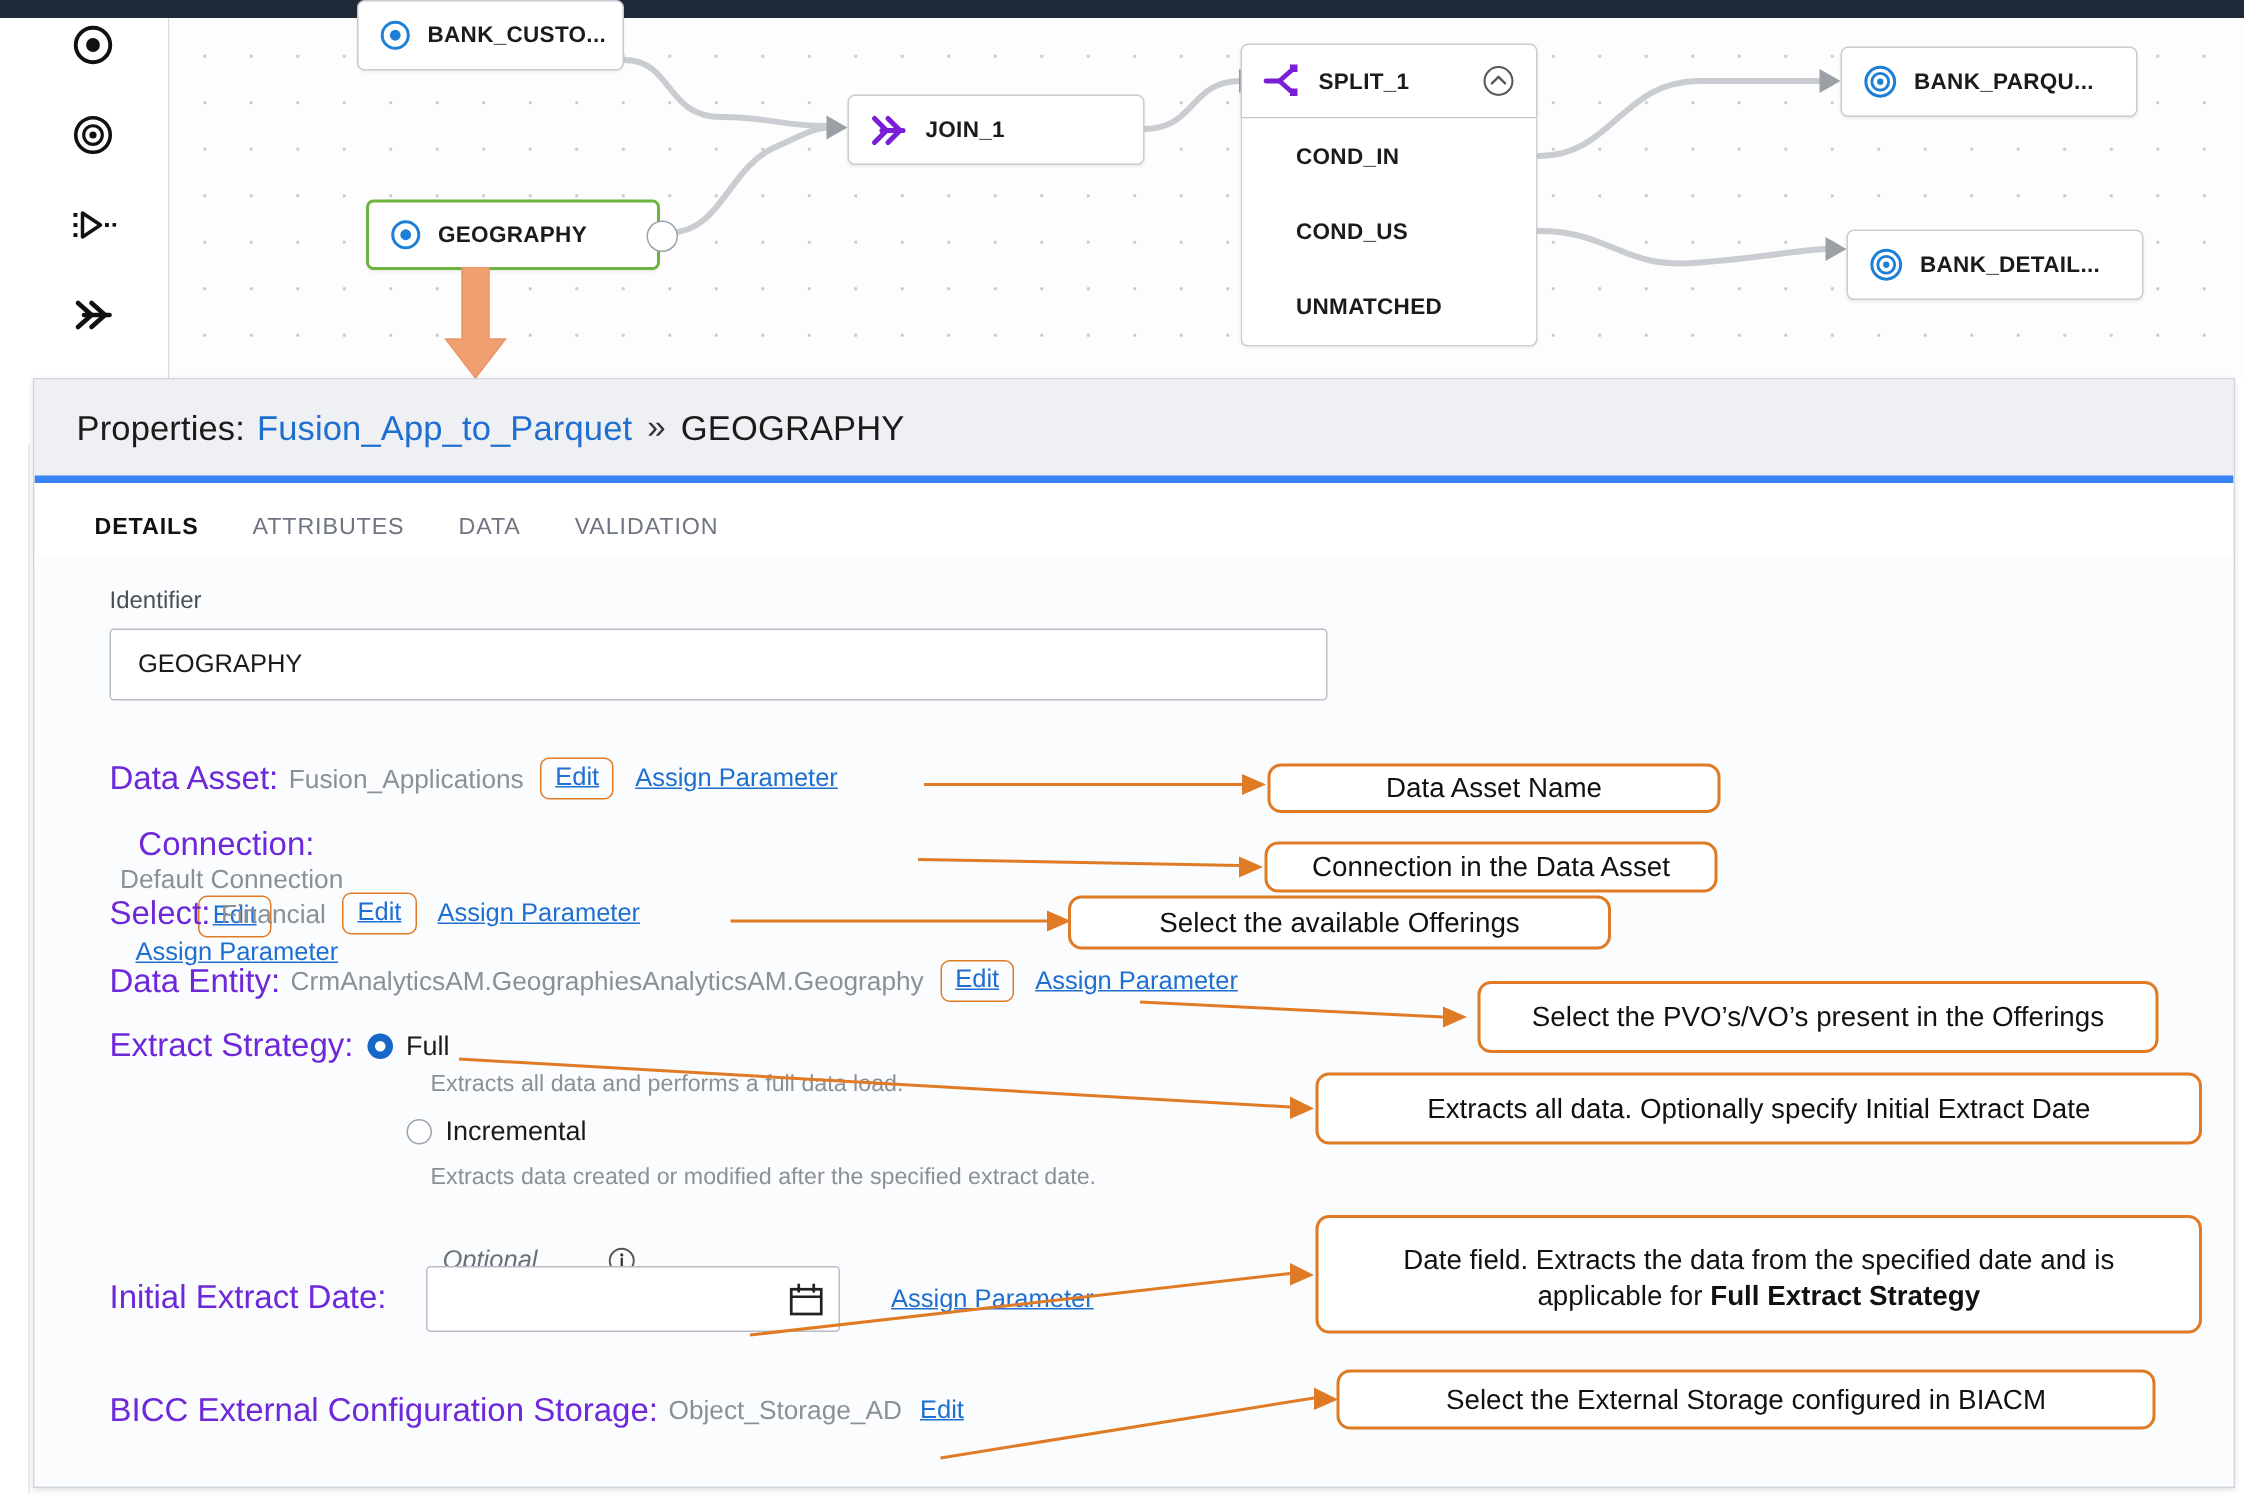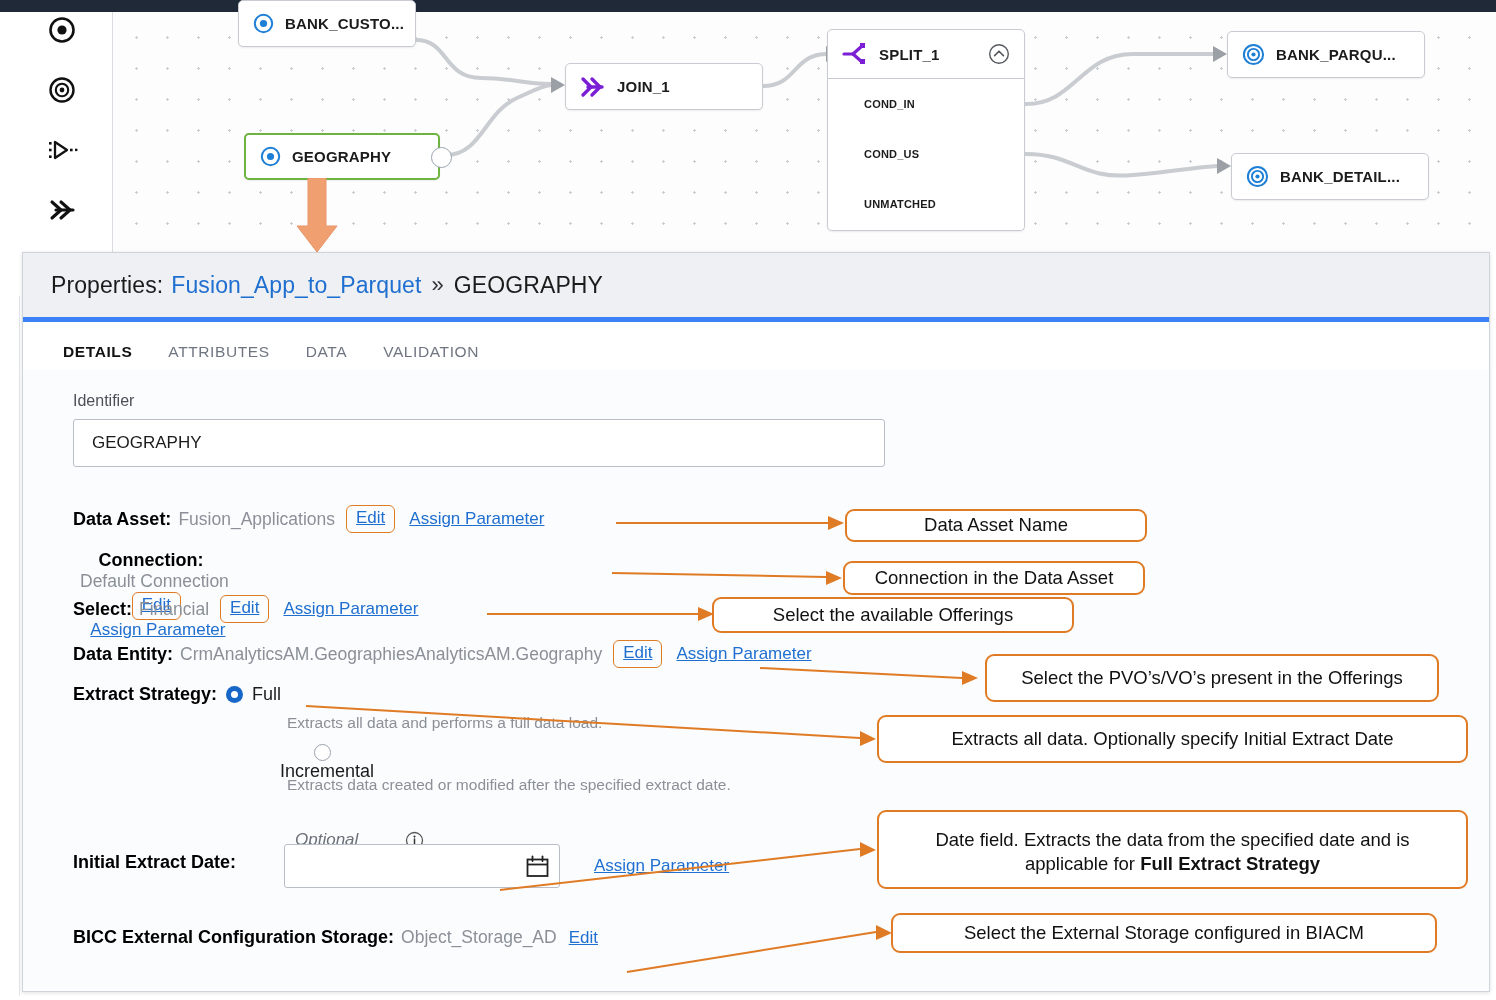--- a/index.html
+++ b/index.html
@@ -69,21 +69,21 @@
     position: absolute;
     background: #ffffff;
     border: 1px solid #c8ccd2;
     border-top: none;
     border-radius: 0 0 5px 5px;
     box-sizing: border-box;
     box-shadow: 0 1px 2px rgba(0,0,0,0.07);
   }
   .split-row {
     height: 50px; display:flex; align-items:center;
-    padding-left: 36px; font-size: 11px; color: #1b1b1b;
+    padding-left: 36px; font-size: 15px; color: #1b1b1b;
     letter-spacing:.2px;
   }
   .collapse-btn {
     position:absolute; right: 14px; top: 50%; transform: translateY(-50%);
     width: 22px; height: 22px;
   }
   .port {
     position:absolute; width:19px; height:19px; border-radius:50%;
     background:#ffffff; border:1.5px solid #9aa4b0;
   }
@@ -147,21 +147,21 @@
     background:#fff; box-sizing: border-box;
     display:flex; align-items:center; padding-left: 18px;
     font-size: 17px; color:#1b1b1b;
   }
 
   .prop-row {
     position:absolute;
     display:flex; align-items:center;
     white-space: nowrap;
   }
-  .k { font-size: 18px; font-weight: bold; color:#000000; }
+  .k { font-size: 22px; font-weight: normal; color:#6d28d9; }
   .v { font-size: 17.5px; color:#8b9098; margin-left: 7px; }
   .edit-btn {
     margin-left: 11px;
     border: 1.6px solid #e07b25; border-radius: 6px;
     padding: 2px 9px 4px 9px;
     display:inline-flex; align-items:center;
   }
   .edit-btn span { font-size: 17px; color:#1f6fd0; text-decoration: underline; }
   .ap-link {
     margin-left: 14px;
@@ -446,21 +446,21 @@
         <span class="ap-link">Assign Parameter</span>
       </div>
 
       <div class="prop-row" style="left:0px; top:292px;">
         <span class="k">Extract Strategy:</span>
         <span class="radio on" style="margin-left:9px;"></span>
         <span class="radio-label">Full</span>
       </div>
       <div class="radio-desc" style="left:214px; top:322px;">Extracts all data and performs a full data load.</div>
 
-      <div class="radio-row" style="left:198px; top:352px;flex-direction:column;">
+      <div class="radio-row" style="left:198px; top:352px;">
         <span class="radio"></span>
         <span class="radio-label">Incremental</span>
       </div>
       <div class="radio-desc" style="left:214px; top:384px;">Extracts data created or modified after the specified extract date.</div>
 
       <div class="optional-lbl" style="left:222px; top:438px;">Optional</div>
       <span class="info-ico" style="left:332px; top:439px;">
         <svg width="19" height="19" viewBox="0 0 19 19">
           <circle cx="9.5" cy="9.5" r="8" fill="none" stroke="#555" stroke-width="1.3"></circle>
           <circle cx="9.5" cy="5.6" r="1.05" fill="#333"></circle>

